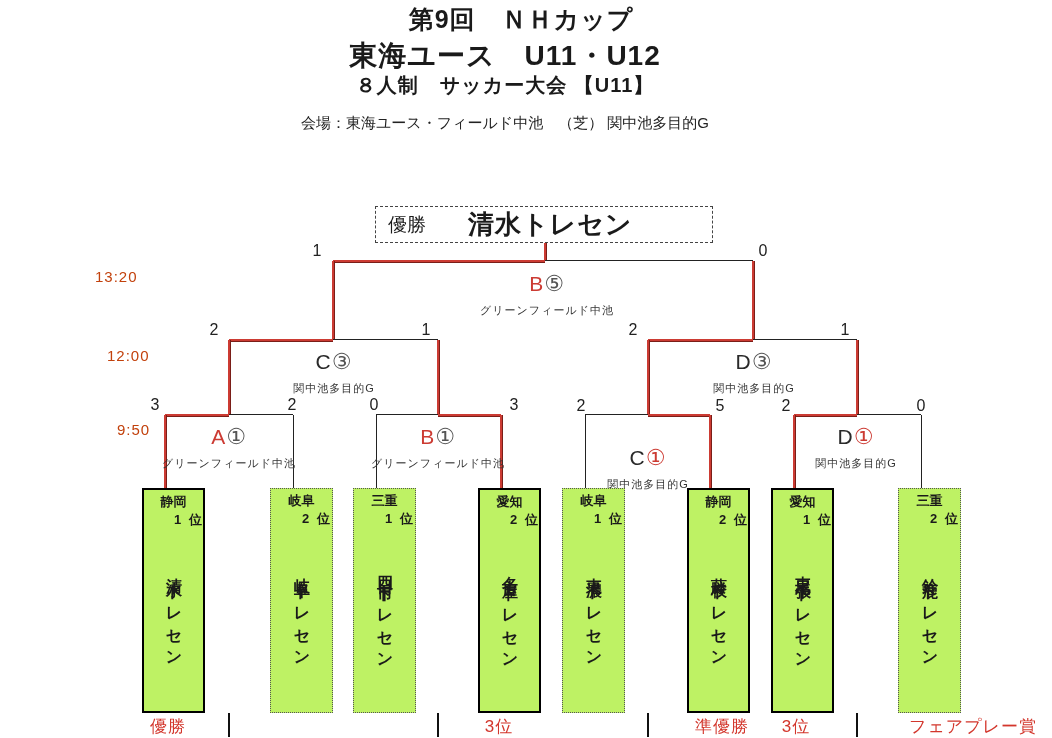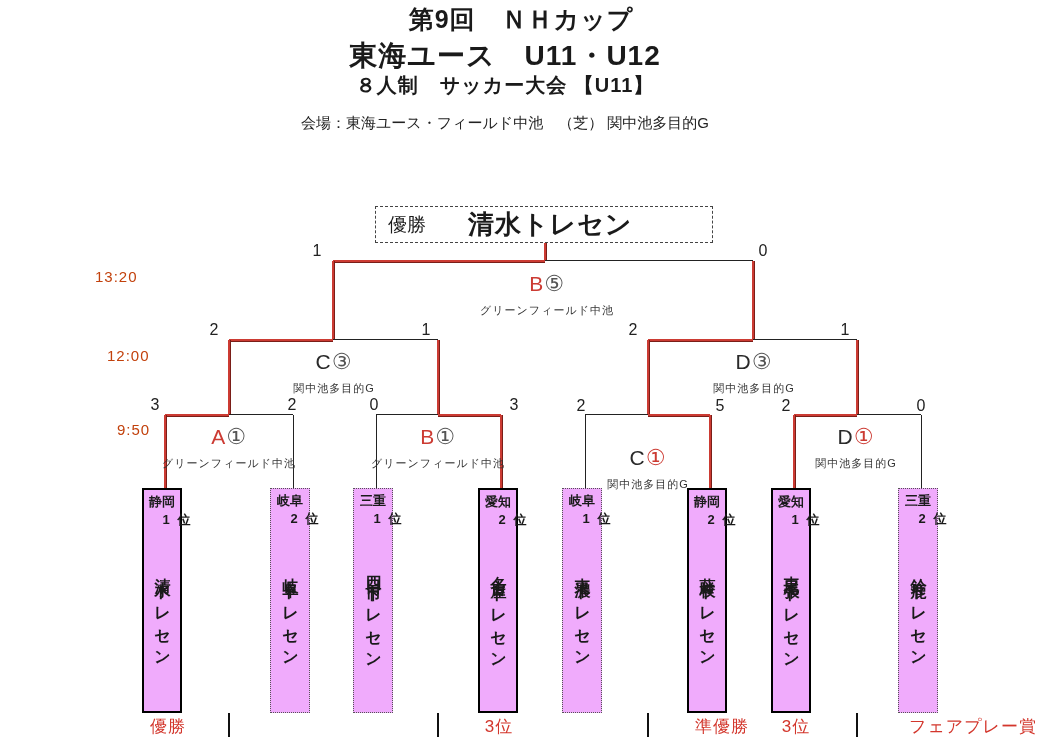--- a/index.html
+++ b/index.html
@@ -33,21 +33,21 @@
   .match-label{position:absolute;width:200px;text-align:center;}
   .match-id{font-size:21px;letter-spacing:1px;color:#2a2a2a;}
   .match-id .red{color:#cc3b33;}
   .match-id .circ{font-size:22px;color:#555;}
   .match-id .circ.red{color:#cc3b33;}
   .match-venue{font-size:11px;color:#333;margin-top:6px;letter-spacing:1px;}
   
   .score{position:absolute;font-size:16px;color:#222;width:22px;text-align:center;}
   
   .team-box{
-    position:absolute;top:488px;width:40px;height:225px;box-sizing:border-box;background:#f0abfc;
+    position:absolute;top:488px;width:63px;height:225px;box-sizing:border-box;background:#bef264;
     display:flex;flex-direction:column;align-items:center;
   }
   .team-box.solid{border:2px solid #000;}
   .team-box.dotted{border:1px dotted #555;}
   .team-pref{font-size:13px;font-weight:bold;margin-top:3px;white-space:nowrap;}
   .team-rank{font-size:13px;font-weight:bold;white-space:nowrap;letter-spacing:2px;margin-left:31px;}
   .team-name-wrap{flex:1;display:flex;align-items:center;justify-content:center;padding-bottom:14px;}
   .team-name{
     writing-mode:vertical-rl;text-orientation:upright;
     font-size:16px;font-weight:bold;letter-spacing:4px;white-space:nowrap;

